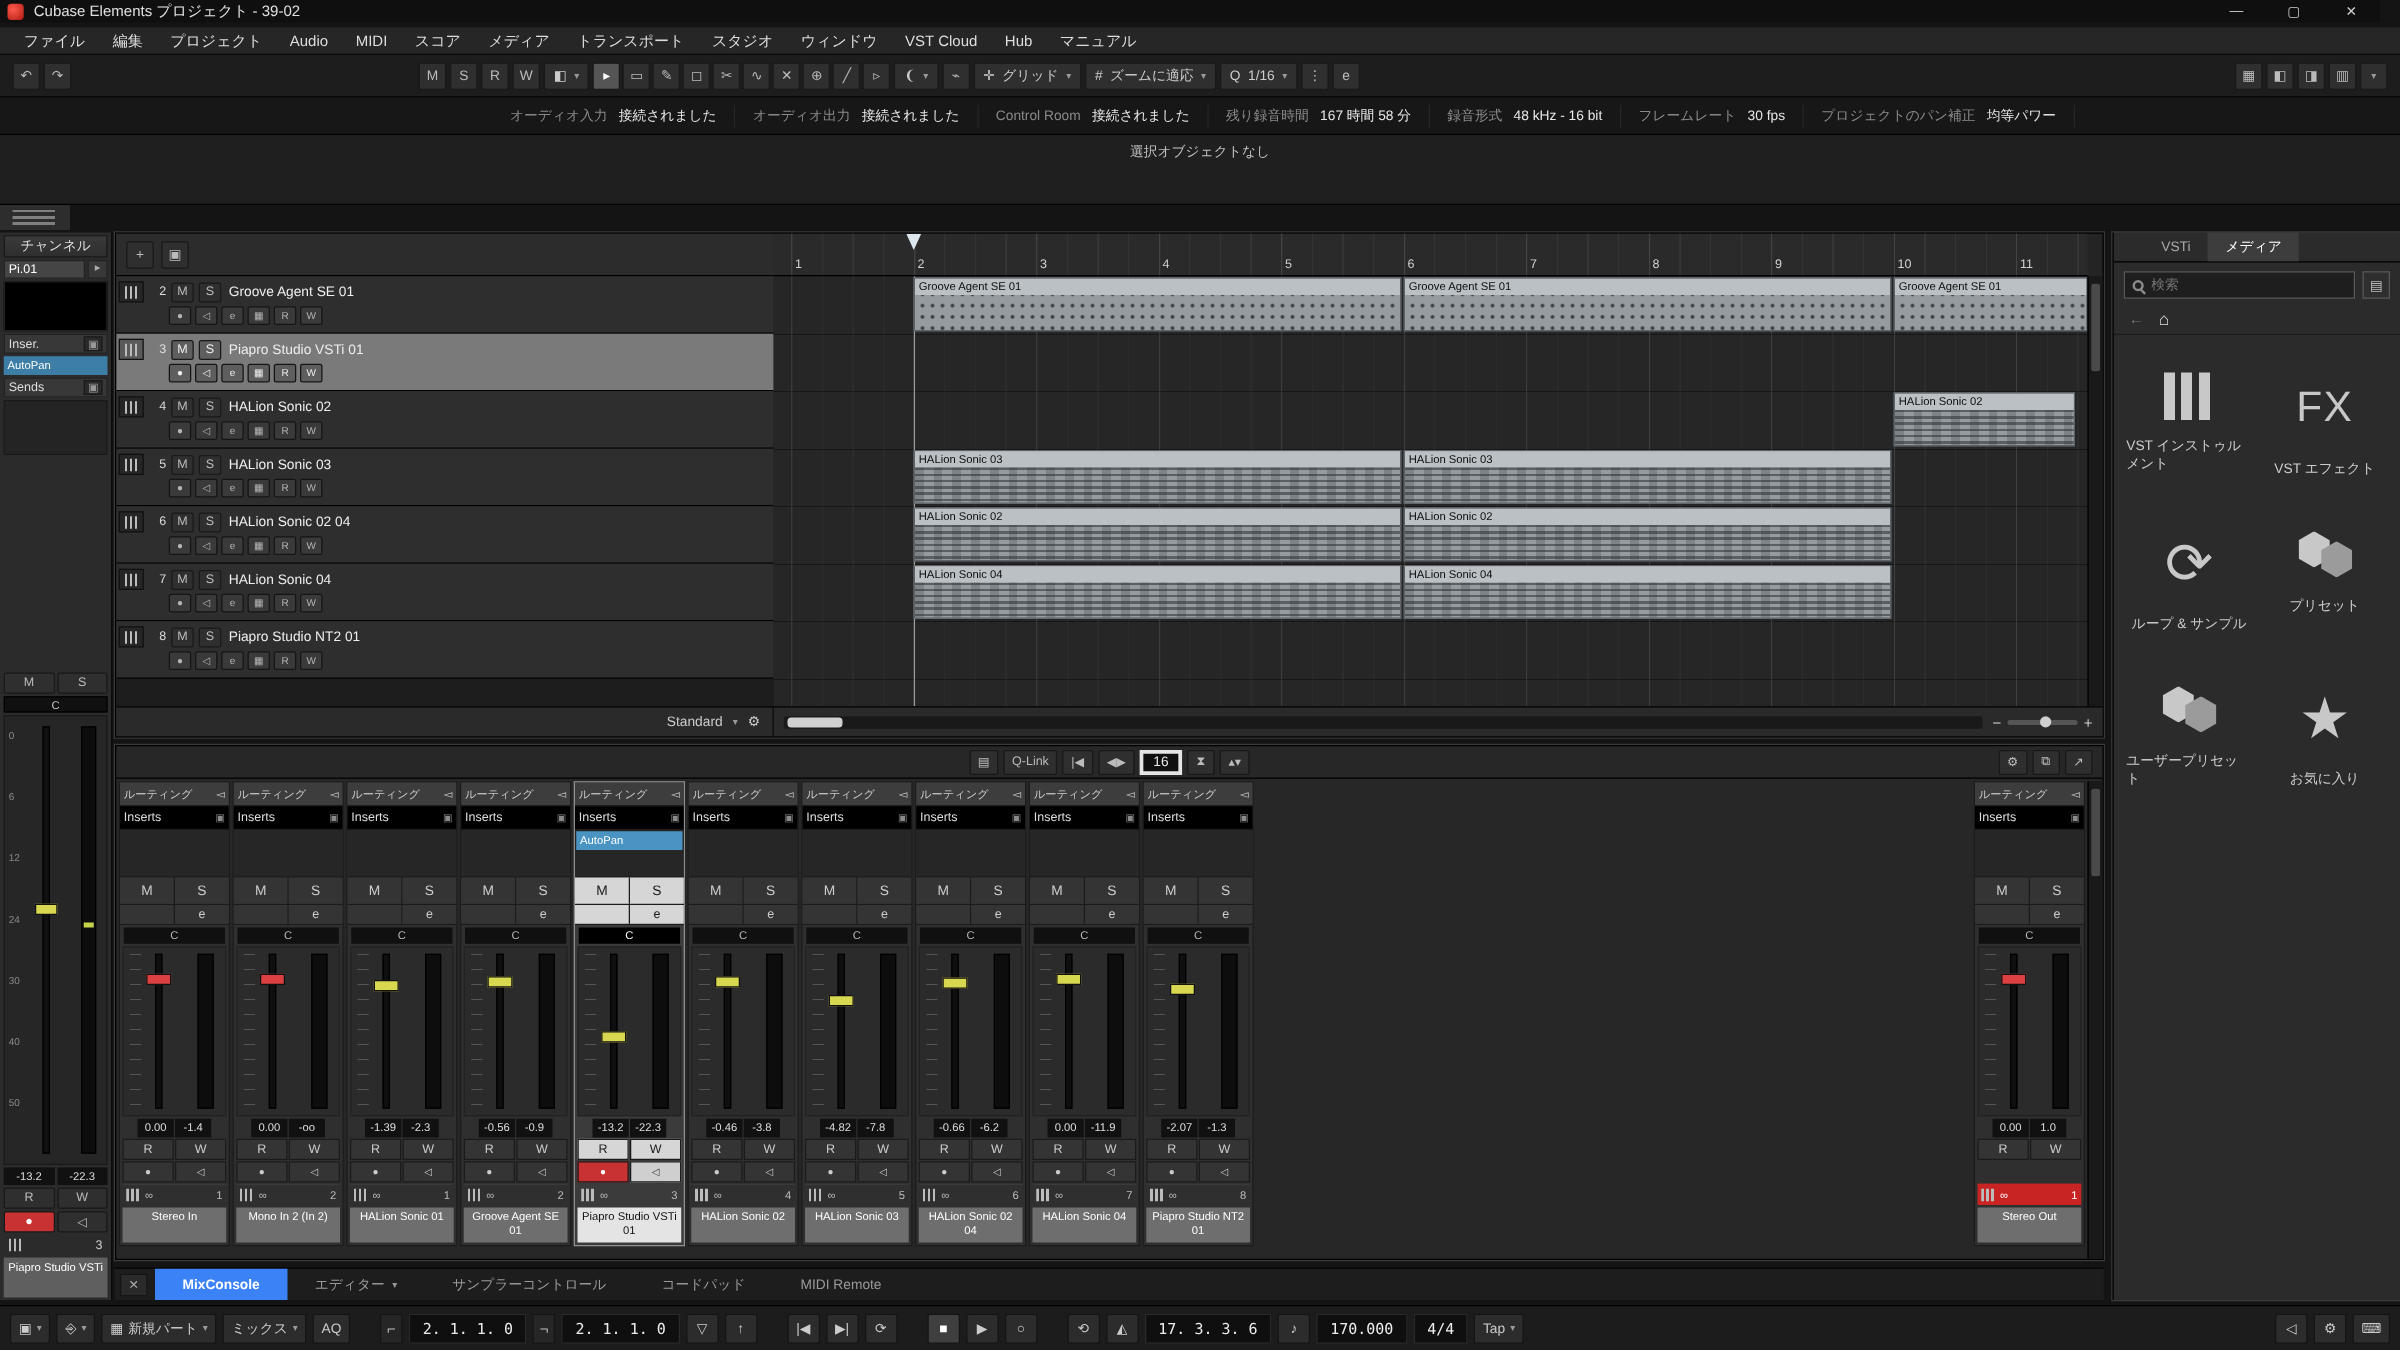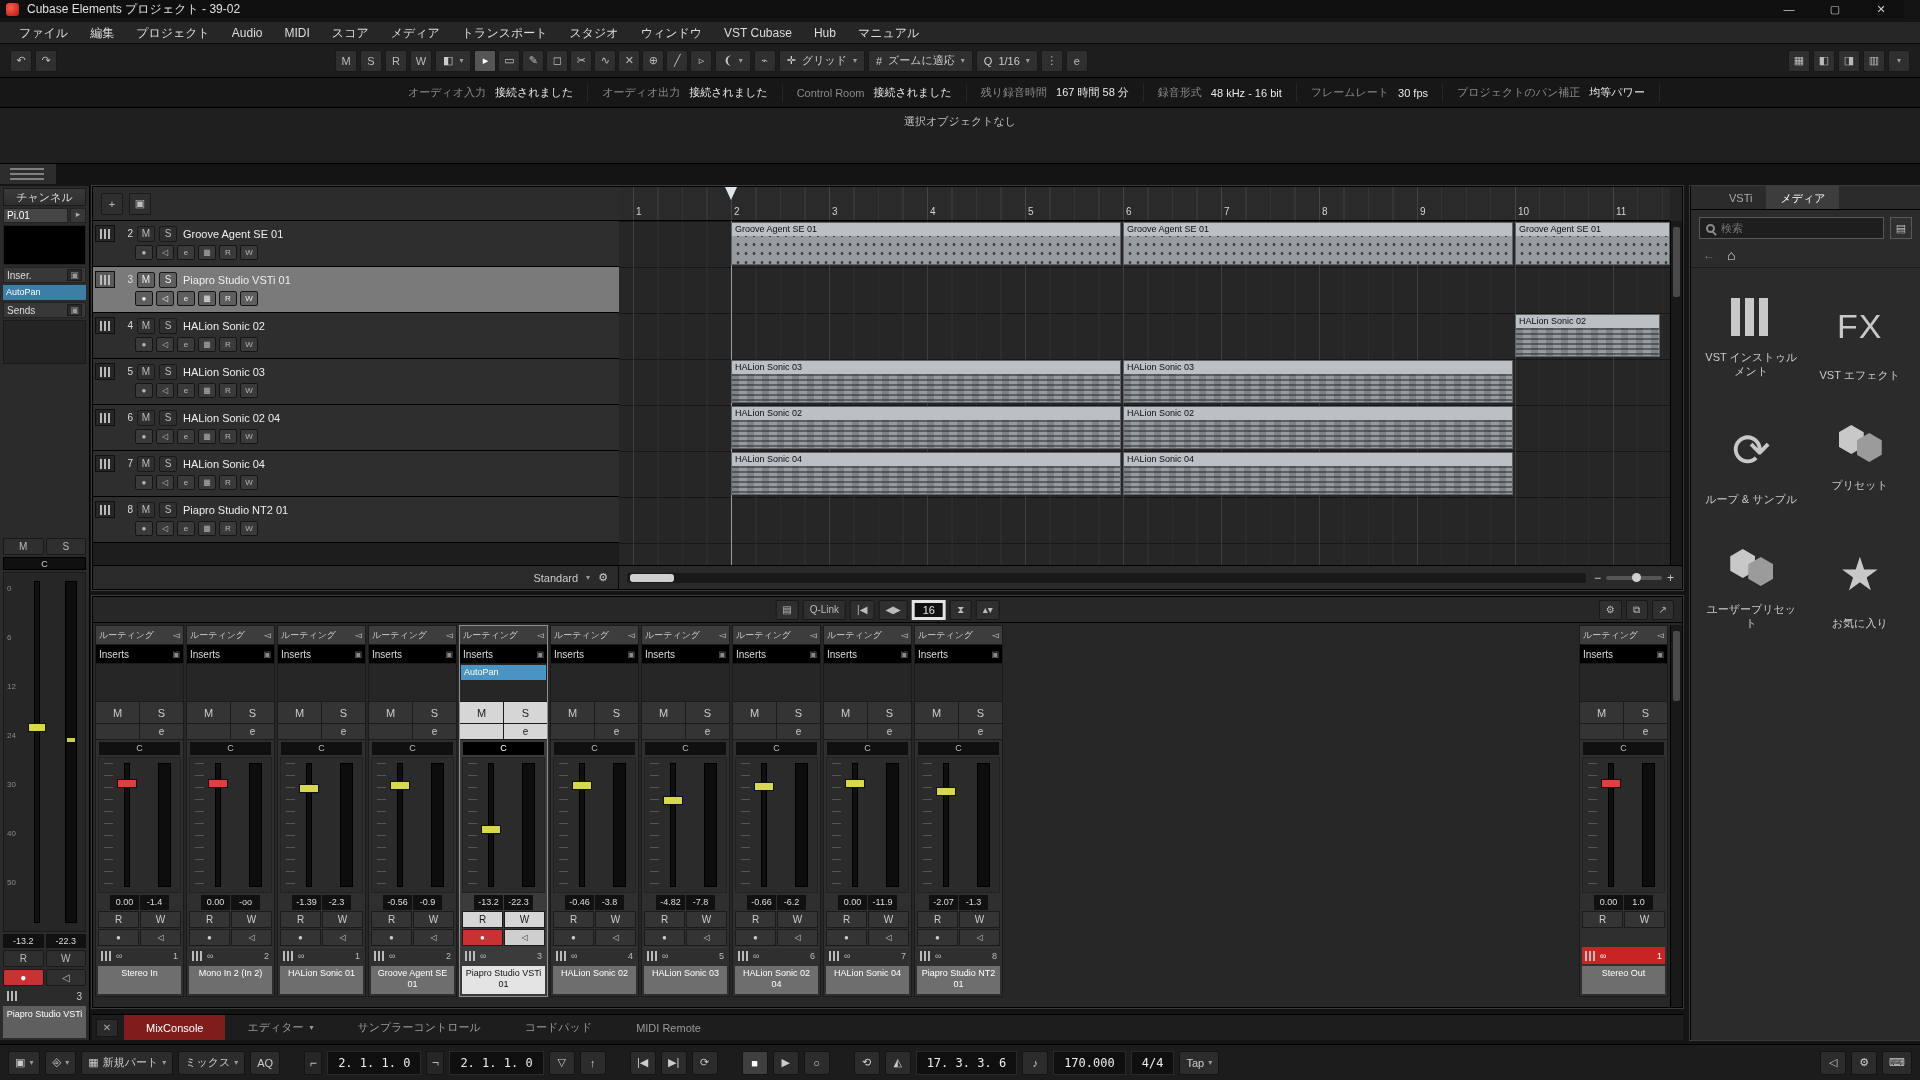--- a/index.html
+++ b/index.html
@@ -146,38 +146,38 @@
   .rz-search{margin:7px 8px 4px;display:flex;align-items:center;gap:6px}
   .search-box{flex:1;height:22px;background:#1e1e1e;border:1px solid #585858;display:flex;align-items:center;padding:0 6px;gap:6px}
   .search-input{background:transparent;border:none;color:#ccc;font-size:11px;width:100%;outline:none;font-family:"Liberation Sans",sans-serif}
   .mag{width:9px;height:9px;border:2px solid #8a8a8a;border-radius:50%;position:relative;flex:none}
   .mag::after{content:"";position:absolute;right:-4px;bottom:-3px;width:6px;height:2px;background:#8a8a8a;transform:rotate(45deg)}
   .list-ico{width:22px;height:22px;border:1px solid #585858;background:#2f2f2f;color:#bbb;display:flex;align-items:center;justify-content:center;font-size:11px}
   .rz-nav{display:flex;gap:12px;align-items:center;padding:4px 12px;border-bottom:1px solid #1c1c1c}
   .tiles{display:grid;grid-template-columns:1fr 1fr;row-gap:40px;padding:30px 6px;justify-items:center}
   .tile{display:flex;flex-direction:column;align-items:center;gap:14px;width:100%}
   .tile-ico{height:56px;display:flex;align-items:center;justify-content:center;color:#c8c8c8;position:relative}
-  .tile-label{font-size:11px;color:#ccc;text-align:center;line-height:14px;padding:0 4px}
+  .tile-label{font-size:11px;color:#ccc;text-align:left;line-height:14px;padding:0 4px}
   .i-instrument{width:40px;height:38px;background:repeating-linear-gradient(90deg,#c8c8c8 0 9px,transparent 9px 14px)}
   .i-fx{font-size:34px;font-weight:normal;letter-spacing:1px}
   .i-loop{font-size:46px;line-height:1}
   .i-preset{width:46px;height:42px}
   .i-preset::before{content:"";position:absolute;left:2px;top:3px;width:25px;height:29px;background:#c8c8c8;clip-path:polygon(50% 0,100% 25%,100% 75%,50% 100%,0 75%,0 25%)}
   .i-preset::after{content:"";position:absolute;left:20px;top:11px;width:25px;height:29px;background:#9b9b9b;clip-path:polygon(50% 0,100% 25%,100% 75%,50% 100%,0 75%,0 25%)}
   .i-user-preset{width:46px;height:42px}
   .i-user-preset::before{content:"";position:absolute;left:2px;top:3px;width:25px;height:29px;background:#c8c8c8;clip-path:polygon(50% 0,100% 25%,100% 75%,50% 100%,0 75%,0 25%)}
   .i-user-preset::after{content:"";position:absolute;left:20px;top:11px;width:25px;height:29px;background:#9b9b9b;clip-path:polygon(50% 0,100% 25%,100% 75%,50% 100%,0 75%,0 25%)}
   .i-file-browser{width:40px;height:36px;border:3px solid #c8c8c8;border-radius:4px}
   .i-file-browser::before{content:"";position:absolute;left:9px;top:6px;width:13px;height:13px;border:3px solid #c8c8c8;border-radius:50%}
   .i-file-browser::after{content:"";position:absolute;left:24px;top:21px;width:10px;height:3px;background:#c8c8c8;transform:rotate(45deg)}
   .i-favorites{font-size:46px;line-height:1}
   
   .btabs{position:absolute;left:92px;top:1014px;width:1591px;height:26px;background:#1d1d1d;display:flex;align-items:center;padding-left:4px;border-top:1px solid #000}
   .btab{display:flex;align-items:center;gap:6px;padding:0 22px;font-size:11px;color:#9a9a9a;height:100%}
-  .btab.active{color:#fff;font-weight:normal;background:#7f1d1d}
+  .btab.active{color:#fff;font-weight:bold;background:#3b82f6}
   .btab-close{width:22px;height:18px;display:flex;align-items:center;justify-content:center;color:#aaa;font-size:10px;background:#2a2a2a;border:1px solid #141414;margin-right:6px}
   
   .transport{position:absolute;left:0;top:1044px;right:0;height:36px;background:#1c1c1c;border-top:1px solid #000;display:flex;align-items:center;gap:5px;padding:0 8px}
   .tp-btn{height:24px;min-width:26px;background:#2c2c2c;border:1px solid #141414;border-radius:2px;color:#ccc;display:flex;align-items:center;justify-content:center;font-size:11px;gap:4px;padding:0 6px;white-space:nowrap}
   .tp-btn.dark{background:#3f3f3f;color:#fff}
   .tp-display{height:24px;background:#0f0f0f;border:1px solid #2a2a2a;color:#ececec;font-family:"DejaVu Sans Mono",monospace;font-size:12px;display:flex;align-items:center;padding:0 10px;white-space:nowrap}
   .tp-flag{width:18px;height:24px;display:flex;align-items:center;justify-content:center;color:#bbb;font-size:12px;background:#262626;border:1px solid #141414}
   .tp-gap{width:14px}
   .tp-grow{flex:1}
 </style>
@@ -198,21 +198,21 @@
     <div class="menu-item">ファイル</div>
     <div class="menu-item">編集</div>
     <div class="menu-item">プロジェクト</div>
     <div class="menu-item">Audio</div>
     <div class="menu-item">MIDI</div>
     <div class="menu-item">スコア</div>
     <div class="menu-item">メディア</div>
     <div class="menu-item">トランスポート</div>
     <div class="menu-item">スタジオ</div>
     <div class="menu-item">ウィンドウ</div>
-    <div class="menu-item">VST Cubase</div>
+    <div class="menu-item">VST Cloud</div>
     <div class="menu-item">Hub</div>
     <div class="menu-item">マニュアル</div>
   </nav>
 
 <div class="toolbar">
   <div class="tbtn">↶</div>
   <div class="tbtn">↷</div>
   <div style="width:272px"></div>
   <div class="tbtn">M</div>
   <div class="tbtn">S</div>

